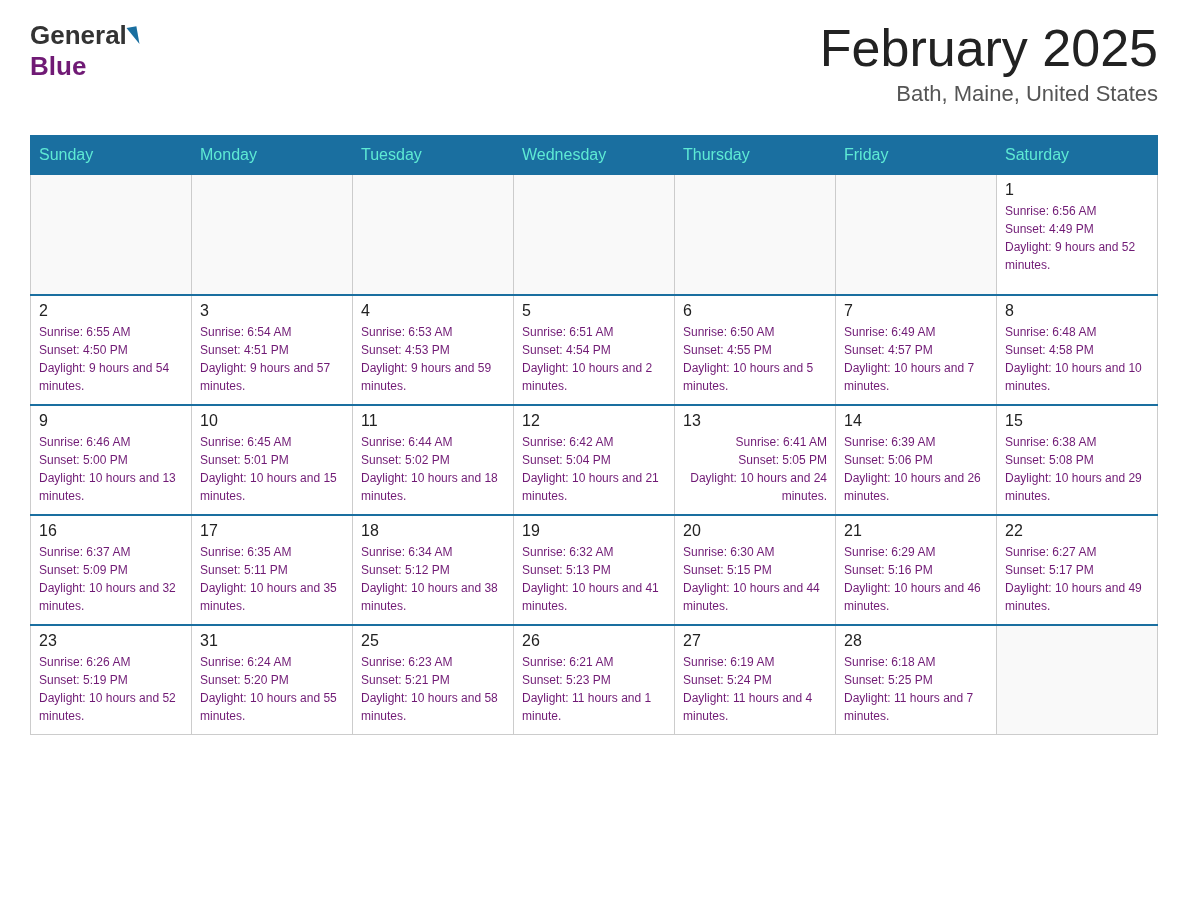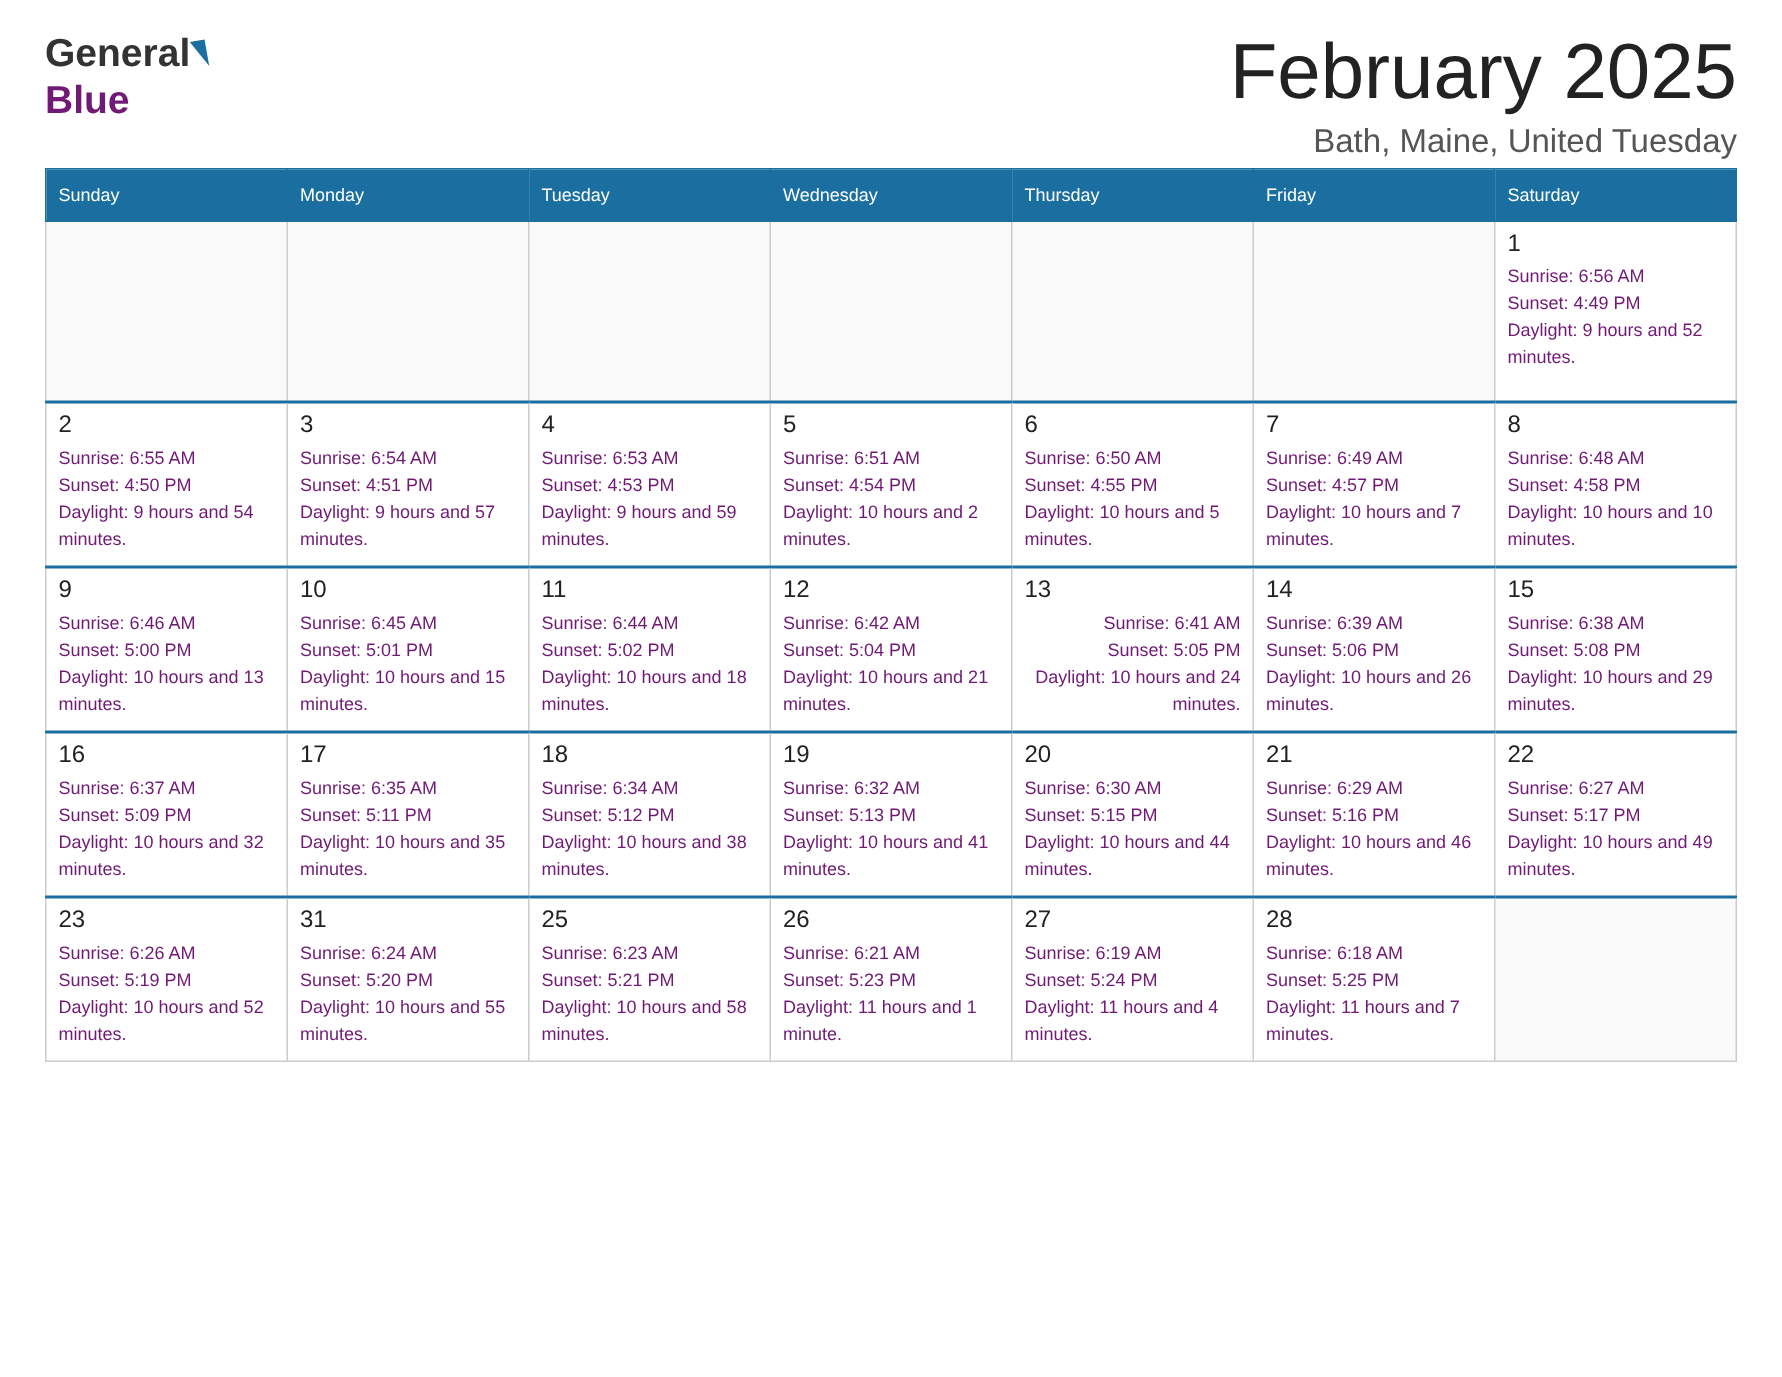--- a/index.html
+++ b/index.html
@@ -7,21 +7,21 @@
       font-family: Arial, sans-serif;
       background: #fff;
       padding: 20px 30px;
       width: 1188px;
       min-height: 918px;
     }
     .header {
       display: flex;
       justify-content: space-between;
       align-items: flex-start;
-      margin-bottom: 5px;
+      margin-bottom: 28px;
     }
     .logo {
       display: flex;
       flex-direction: column;
       align-items: flex-start;
     }
     .logo-text {
       display: flex;
       align-items: center;
       font-size: 26px;
@@ -52,24 +52,24 @@
       color: #555;
       margin-top: 4px;
     }
     .calendar {
       width: 100%;
       border-collapse: collapse;
       table-layout: fixed;
     }
     .calendar thead tr th {
       background-color: #1a6fa0;
-      color: #ffffff;
+      color: #5eead4;
       padding: 10px 8px;
       text-align: left;
-      font-size: 12px;
+      font-size: 16px;
       font-weight: normal;
       border: 1px solid #1a6fa0;
     }
     .calendar tbody tr td {
       vertical-align: top;
       border: 1px solid #ccc;
       padding: 6px 8px;
       min-height: 110px;
       height: 110px;
     }
@@ -99,21 +99,21 @@
 <div class="header">
   <div class="logo">
     <div class="logo-text">
       <span class="logo-general">General</span>
       <span class="logo-arrow"></span>
     </div>
     <span class="logo-blue">Blue</span>
   </div>
   <div class="title-section">
     <div class="month-title">February 2025</div>
-    <div class="location">Bath, Maine, United Tuesday</div>
+    <div class="location">Bath, Maine, United States</div>
   </div>
 </div>
 
 <table class="calendar">
   <thead>
     <tr>
     <th>Sunday</th>
         <th>Monday</th>
         <th>Tuesday</th>
         <th>Wednesday</th>

